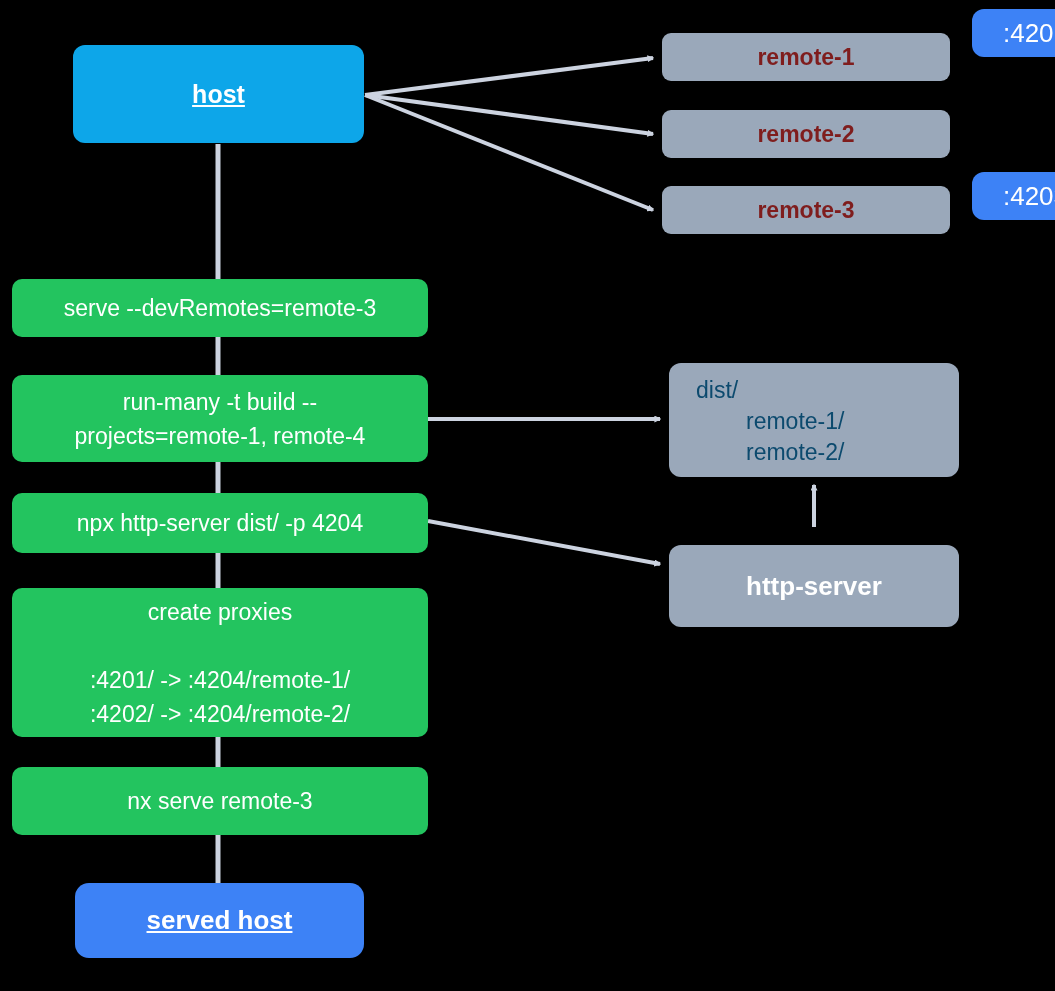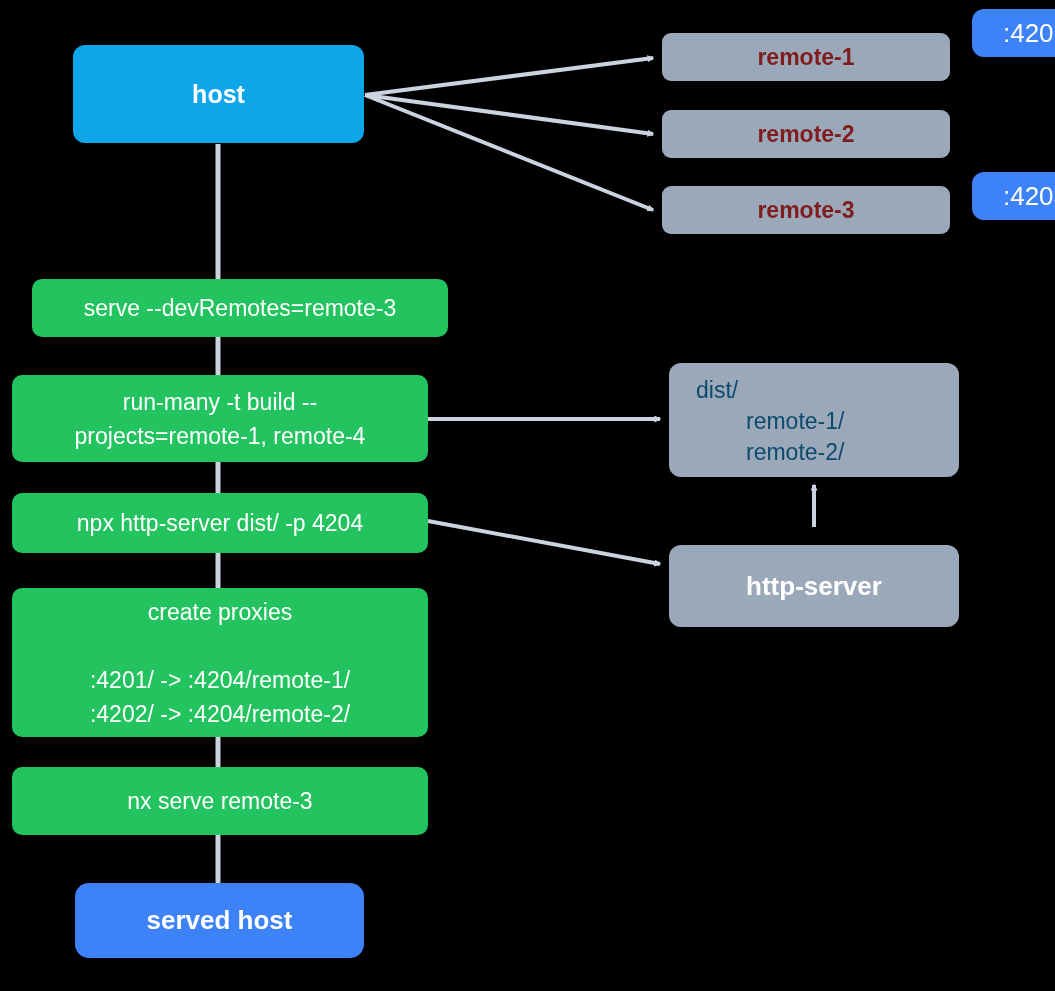--- a/index.html
+++ b/index.html
@@ -22,21 +22,21 @@
   #lines line { stroke: var(--line, #ccd3e0); }
   #lines .trunk { stroke-width: 5; }
   #lines .arrow { stroke-width: 4; }
   #lines marker path { fill: var(--line, #ccd3e0); }
 
   
   .node {
     position: absolute;
     display: flex; flex-direction: column;
     align-items: center; justify-content: center;
-    color: #fff; text-align: center;
+    color: #fff; text-align: center; text-decoration: underline;
   }
   .host-node {
     left: 73px; top: 45px; width: 291px; height: 98px;
     background: var(--host_blue, #0da6e9);
     border-radius: 12px;
     font-weight: bold; font-size: 25px;
     z-index: 1;
   }
   .served-node {
     left: 75px; top: 883px; width: 289px; height: 75px;
@@ -76,21 +76,21 @@
     position: absolute;
     left: 12px; width: 416px;
     background: var(--green, #23c45f);
     border-radius: 10px;
     display: flex; flex-direction: column;
     align-items: center; justify-content: center;
     color: #fff; font-size: 23px; text-align: center;
     z-index: 1;
   }
   .step .line { min-height: 34px; line-height: 34px; white-space: nowrap; }
-  .step-1 { top: 279px; height: 58px; margin-left: 20px; }
+  .step-1 { top: 279px; height: 58px; }
   .step-2 { top: 375px; height: 87px; }
   .step-3 { top: 493px; height: 60px; }
   .step-4 { top: 588px; height: 149px; }
   .step-5 { top: 767px; height: 68px; }
 
   
   .dist-node {
     position: absolute;
     left: 669px; top: 363px; width: 290px; height: 114px;
     background: var(--gray, #9aa8ba);

